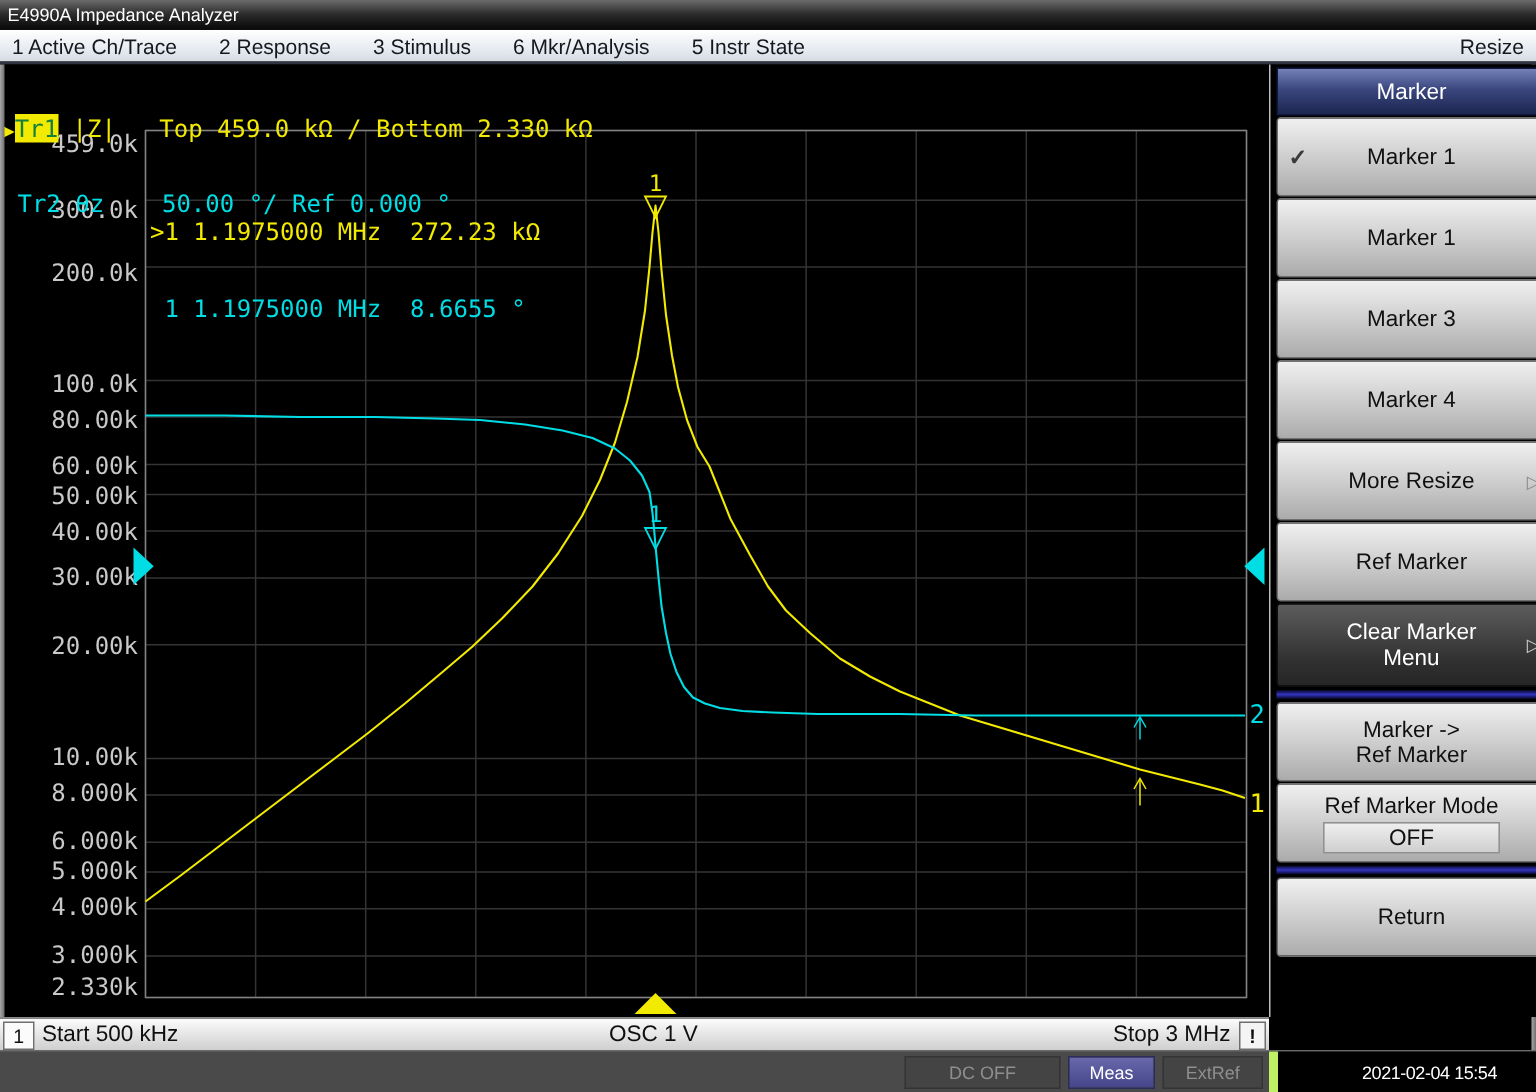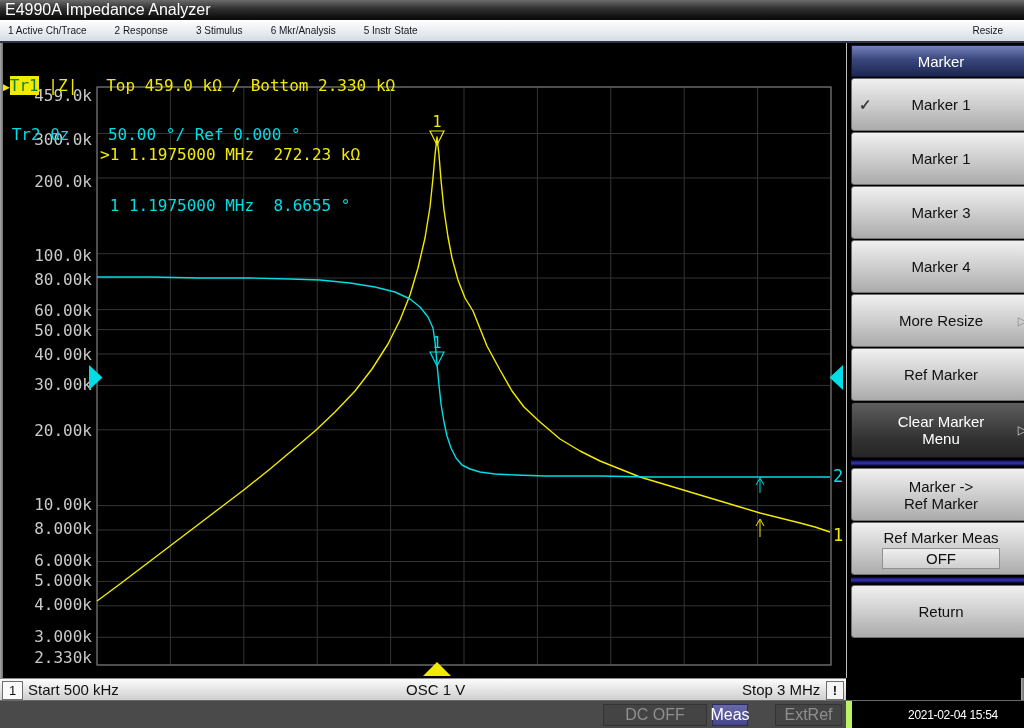--- a/index.html
+++ b/index.html
@@ -2,28 +2,28 @@
 <html><head>
 <meta charset="utf-8">
 <style>
   html,body{margin:0;padding:0}
   body{width:1024px;height:728px;position:relative;background:#000;overflow:hidden;
        font-family:"Liberation Sans",sans-serif;-webkit-font-smoothing:antialiased}
 
   
   .titlebar{position:absolute;left:0;top:0;width:1024px;height:20px;box-sizing:border-box;
     background:linear-gradient(180deg,#6b6b6b,#2e2e2e 45%,#0d0d0d 90%);
-    color:#fff;font-size:16px;line-height:20px;padding-left:5px}
+    color:#fff;font-size:12px;line-height:20px;padding-left:5px}
   .menubar{position:absolute;left:0;top:20px;width:1024px;height:23px;box-sizing:border-box;
     background:linear-gradient(180deg,#ffffff,#e3e7ee 70%,#d6dae2);
     border-bottom:2px solid #2e3442;display:flex;align-items:center;
-    font-size:10px;color:#15181d}
+    font-size:14px;color:#15181d}
   .menubar .mi{padding:0 14px;cursor:default}
   .menubar .mi:first-child{padding-left:8px}
-  .menubar .resize{margin-left:auto;padding-right:21px}
+  .menubar .resize{margin-left:auto;padding-right:8px}
   .wedge{position:absolute;width:3px;background:linear-gradient(90deg,#a8a8a8,#6f6f6f)}
 
   
   .chart{position:absolute;left:0;top:43px;width:846px;height:635px;background:#000}
   .chart svg{position:absolute;left:0;top:0}
   .trace-info{position:absolute;left:2px;top:3px;font:16px "DejaVu Sans Mono",monospace;
     line-height:16px;white-space:pre}
   .ti1{color:var(--yel)}
   .ti1 .selmark{color:var(--yel);font-size:13px}
   .ti1 .sel{background:var(--yel);color:#15803d}
@@ -68,24 +68,24 @@
   .bottombar .osc{position:absolute;left:406px;top:2px}
   .bottombar .stop{position:absolute;left:742px;top:2px}
   .bottombar .alert{position:absolute;left:826px;top:2px;width:16px;height:17px;
     background:#f4f4f4;border:1px solid #6e6e6e;display:flex;align-items:center;
     justify-content:center;font-weight:bold;font-size:13px}
 
   
   .statusbar{position:absolute;left:0;top:700px;width:1024px;height:28px;box-sizing:border-box;
     background:#4a4a4a;border-top:1px solid #696969}
   .sbox{position:absolute;top:3px;height:22px;box-sizing:border-box;border:1px solid #343434;
-    background:#444;color:#8f8f8f;font-size:16px;
+    background:#444;color:#8f8f8f;font-size:12px;
     display:flex;align-items:center;justify-content:center}
   .sbox.dc{left:603px;width:104px}
-  .sbox.meas{left:712px;width:36px;color:#fff;border-color:#2c2c5c;
+  .sbox.meas{left:712px;width:58px;color:#fff;border-color:#2c2c5c;
     background:linear-gradient(180deg,#6868ab,#45458a)}
   .sbox.ext{left:775px;width:67px}
   .datepanel{position:absolute;left:846px;top:0;width:208px;height:28px;box-sizing:border-box;
     background:#000;border-left:6px solid #bef264;color:#fff;font-size:12px;
     display:flex;align-items:center;justify-content:center;letter-spacing:-0.3px}
 </style>
 </head>
 <body style="--yel: #f2ea00; --cyn: #00dde4;">
 
 <div class="titlebar">
@@ -207,21 +207,21 @@
       <div>Clear Marker</div>
       <div>Menu</div>
       <span class="arrow">▷</span>
     </div>
     <div class="bluesep"></div>
     <div class="skey">
       <div>Marker -&gt;</div>
       <div>Ref Marker</div>
     </div>
     <div class="skey">
-      <div>Ref Marker Meas</div>
+      <div>Ref Marker Mode</div>
       <div class="valbox">OFF</div>
     </div>
     <div class="bluesep"></div>
     <div class="skey">
       <div>Return</div>
     </div>
   </div>
 
 <div class="bottombar">
   <span class="chbox">1</span>

